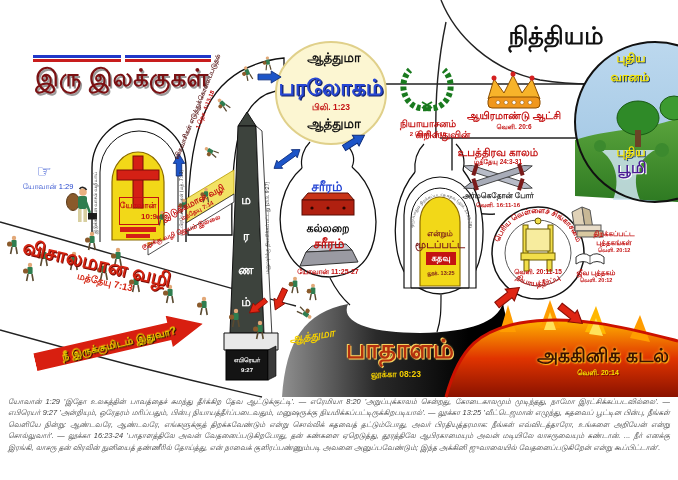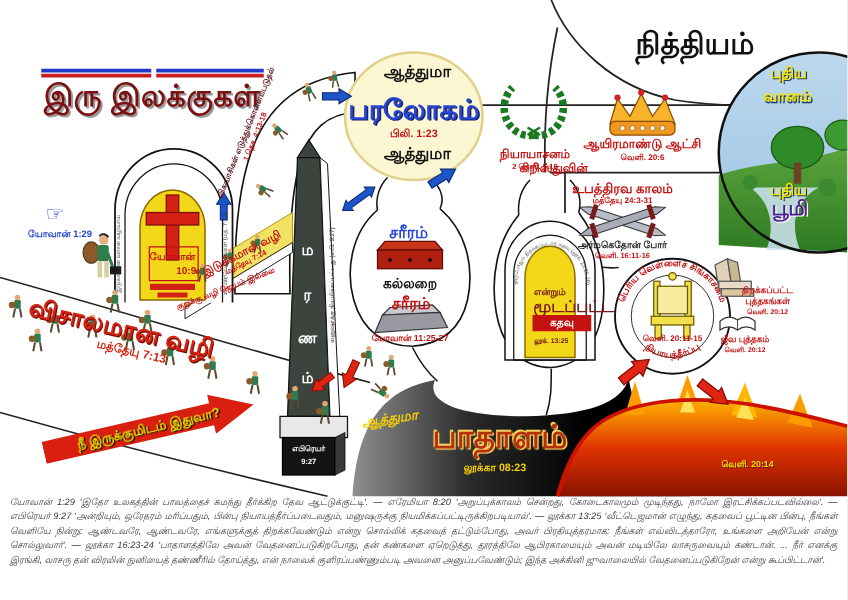--- a/index.html
+++ b/index.html
@@ -336,34 +336,35 @@
 <div class="lbl" style="left:632px;top:168px;font-size:16px;font-weight:bold;color:#4c1d95;text-shadow:1px 1px 0 #ffffff;">பூமி</div>
 
 <div class="lbl" style="left:538px;top:272px;font-size:6.5px;font-weight:bold;color:#c41212;">வெளி. 20:11-15</div>
 
 <div class="lbl" style="left:614px;top:233px;font-size:7px;font-weight:bold;color:#c41212;">திறக்கப்பட்ட</div>
 <div class="lbl" style="left:614px;top:242px;font-size:7px;font-weight:bold;color:#c41212;">புத்தகங்கள்</div>
 <div class="lbl" style="left:614px;top:251px;font-size:5.5px;font-weight:bold;color:#c41212;">வெளி. 20:12</div>
 <div class="lbl" style="left:596px;top:272px;font-size:7px;font-weight:bold;color:#c41212;">ஜீவ புத்தகம்</div>
 <div class="lbl" style="left:596px;top:281px;font-size:5.5px;font-weight:bold;color:#c41212;">வெளி. 20:12</div>
 
+<div class="lbl" style="left:603px;top:355px;font-size:19px;font-weight:bold;color:#3a1200;text-shadow:0 0 3px #ffd23a,1px 1px 0 #ff9d00;">அக்கினிக் கடல்</div>
 <div class="lbl" style="left:598px;top:372px;font-size:7px;font-weight:bold;color:#f5e400;text-shadow:1px 1px 0 #7a0a04;">வெளி. 20:14</div>
 
 <div class="lbl" style="left:312px;top:336px;font-size:11px;font-weight:bold;font-style:italic;color:#f5d000;transform:translate(-50%,-50%) rotate(-8deg);">ஆத்துமா</div>
 <div class="lbl" style="left:400px;top:349px;font-size:26px;font-weight:bold;color:#b5310e;text-shadow:0 0 2px #f5d060,1px 1px 0 #f5d060,-1px -1px 0 #f5d060;">பாதாளம்</div>
 <div class="lbl" style="left:396px;top:374px;font-size:8.5px;font-weight:bold;color:#f5d000;">லூக்கா 08:23</div>
 
 <div class="plaque" style="left:119px;top:197px;width:38px;height:26px;"></div>
 <div class="lbl" style="left:138px;top:206px;font-size:8px;font-weight:bold;color:#c41212;">யோவான்</div>
 <div class="lbl" style="left:138px;top:217px;font-size:8px;font-weight:bold;color:#c41212;margin-left:11px;">10:9</div>
 <div class="lbl" style="left:96px;top:203px;font-size:4.8px;color:#333;transform:translate(-50%,-50%) rotate(-90deg);">இடுக்கமான வாசல் வழியாய்</div>
 <div class="lbl" style="left:182px;top:203px;font-size:4.8px;color:#333;transform:translate(-50%,-50%) rotate(-90deg);">உட்பிரவேசியுங்கள் (மத். 7:13)</div>
 
 <div class="lbl" style="left:44px;top:171px;font-size:17px;color:#2244cc;">☞</div>
-<div class="lbl" style="left:48px;top:187px;font-size:7.5px;font-weight:bold;color:#2244cc;text-align:right;">யோவான் 1:29</div>
+<div class="lbl" style="left:48px;top:187px;font-size:7.5px;font-weight:normal;color:#2244cc;text-align:right;">யோவான் 1:29</div>
 
 <div class="lbl" style="left:97px;top:263px;font-size:20px;font-weight:bold;color:#d42310;text-shadow:1px 1px 0 #7a0a04;transform:translate(-50%,-50%) rotate(13deg);">விசாலமான வழி</div>
 <div class="lbl" style="left:105px;top:282px;font-size:9.5px;font-weight:bold;color:#d42310;transform:translate(-50%,-50%) rotate(13deg);">மத்தேயு 7:13</div>
 
 <div class="lbl ctr" style="left:195px;top:206px;transform:translate(-50%,-50%) rotate(-27deg);">
   <div style="font-size:9px;font-weight:bold;color:#c41212;">இடுக்கமான வழி</div>
   <div style="font-size:6px;font-weight:bold;color:#c41212;margin-top:1px;">மத்தேயு 7:14</div>
 </div>
 <div class="lbl" style="left:181px;top:232px;font-size:6.5px;font-weight:bold;color:#c41212;transform:translate(-50%,-50%) rotate(-21deg);">குறுக்கு வழி ஜெயம் இல்லை</div>
 
@@ -378,19 +379,19 @@
 <div class="lbl" style="left:267px;top:228px;font-size:5px;color:#222;transform:translate(-50%,-50%) rotate(-90deg);">மனுஷர்க்கு நியமிக்கப்பட்டது (எபி. 9:27)</div>
 <div class="lbl" style="left:247px;top:360px;font-size:6px;font-weight:bold;color:#fff;">எபிரெயர்</div>
 <div class="lbl" style="left:247px;top:370px;font-size:6px;font-weight:bold;color:#fff;">9:27</div>
 
 <div class="lbl" style="left:327px;top:186px;font-size:13px;font-weight:bold;color:#2747d4;">சரீரம்</div>
 <div class="lbl" style="left:328px;top:228px;font-size:11px;font-weight:bold;color:#111;">கல்லறை</div>
 <div class="lbl" style="left:329px;top:243px;font-size:13px;font-weight:bold;color:#c41212;">சரீரம்</div>
 <div class="lbl" style="left:328px;top:271px;font-size:7px;font-weight:bold;color:#c41212;">யோவான் 11:25-27</div>
 
 <div class="lbl" style="left:440px;top:234px;font-size:7.5px;font-weight:bold;color:#7a1a1a;">என்றும்</div>
-<div class="lbl" style="left:440px;top:245px;font-size:13px;font-weight:bold;color:#7a1a1a;padding-left:38px;">மூடப்பட்ட</div>
-<div class="kathavu" style="left:426px;top:252px;width:47px;height:13px;line-height:13px;">கதவு</div>
+<div class="lbl" style="left:440px;top:245px;font-size:10px;font-weight:bold;color:#7a1a1a;">மூடப்பட்ட</div>
+<div class="kathavu" style="left:426px;top:252px;width:30px;height:13px;line-height:13px;">கதவு</div>
 <div class="lbl" style="left:441px;top:274px;font-size:5.5px;font-weight:bold;color:#7a1a1a;">லூக். 13:25</div>
 
 <div class="footer">யோவான் 1:29 'இதோ உலகத்தின் பாவத்தைச் சுமந்து தீர்க்கிற தேவ ஆட்டுக்குட்டி'. — எரேமியா 8:20 'அறுப்புக்காலம் சென்றது, கோடைகாலமும் முடிந்தது, நாமோ இரட்சிக்கப்படவில்லை'. — எபிரெயர் 9:27 'அன்றியும், ஒரேதரம் மரிப்பதும், பின்பு நியாயத்தீர்ப்படைவதும், மனுஷருக்கு நியமிக்கப்பட்டிருக்கிறபடியால்'. — லூக்கா 13:25 'வீட்டெஜமான் எழுந்து, கதவைப் பூட்டின பின்பு, நீங்கள் வெளியே நின்று: ஆண்டவரே, ஆண்டவரே, எங்களுக்குத் திறக்கவேண்டும் என்று சொல்லிக் கதவைத் தட்டும்போது, அவர் பிரதியுத்தரமாக: நீங்கள் எவ்விடத்தாரோ, உங்களை அறியேன் என்று சொல்லுவார்'. — லூக்கா 16:23-24 'பாதாளத்திலே அவன் வேதனைப்படுகிறபோது, தன் கண்களை ஏறெடுத்து, தூரத்திலே ஆபிரகாமையும் அவன் மடியிலே லாசருவையும் கண்டான். ... நீர் எனக்கு இரங்கி, லாசரு தன் விரலின் நுனியைத் தண்ணீரில் தோய்த்து, என் நாவைக் குளிரப்பண்ணும்படி அவனை அனுப்பவேண்டும்; இந்த அக்கினி ஜுவாலையில் வேதனைப்படுகிறேன் என்று கூப்பிட்டான்'.</div>
 
 </div>
 
 </body></html>

